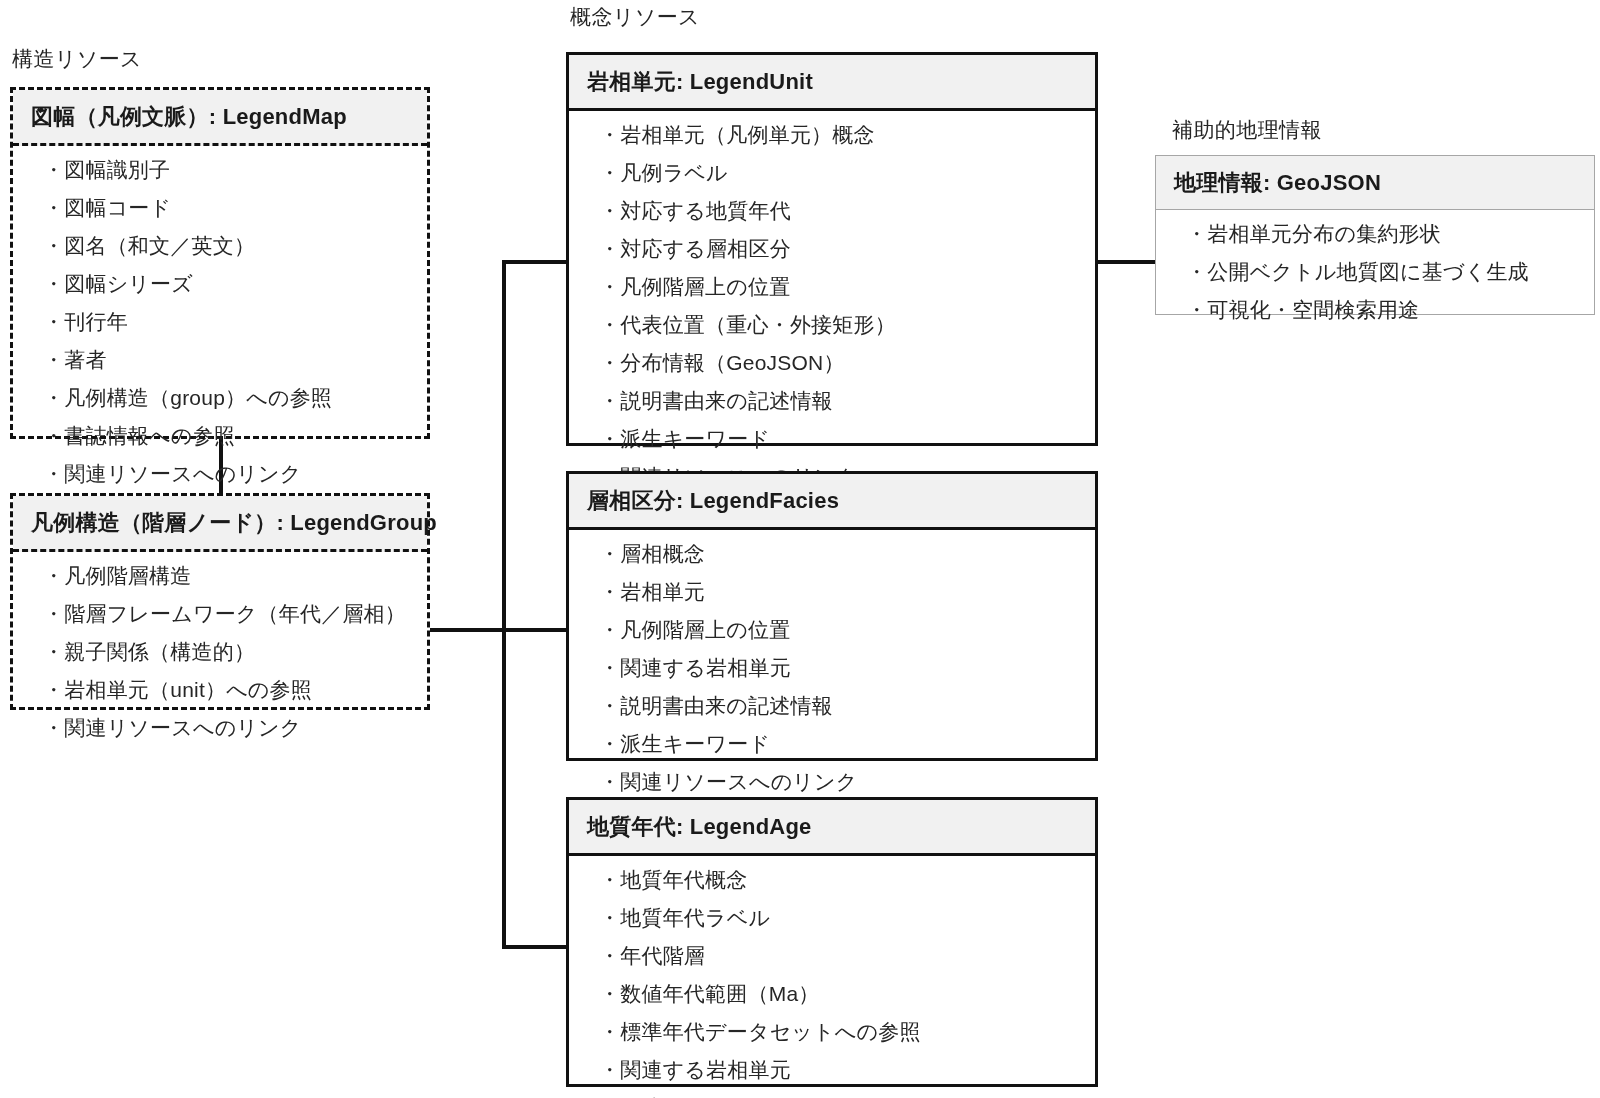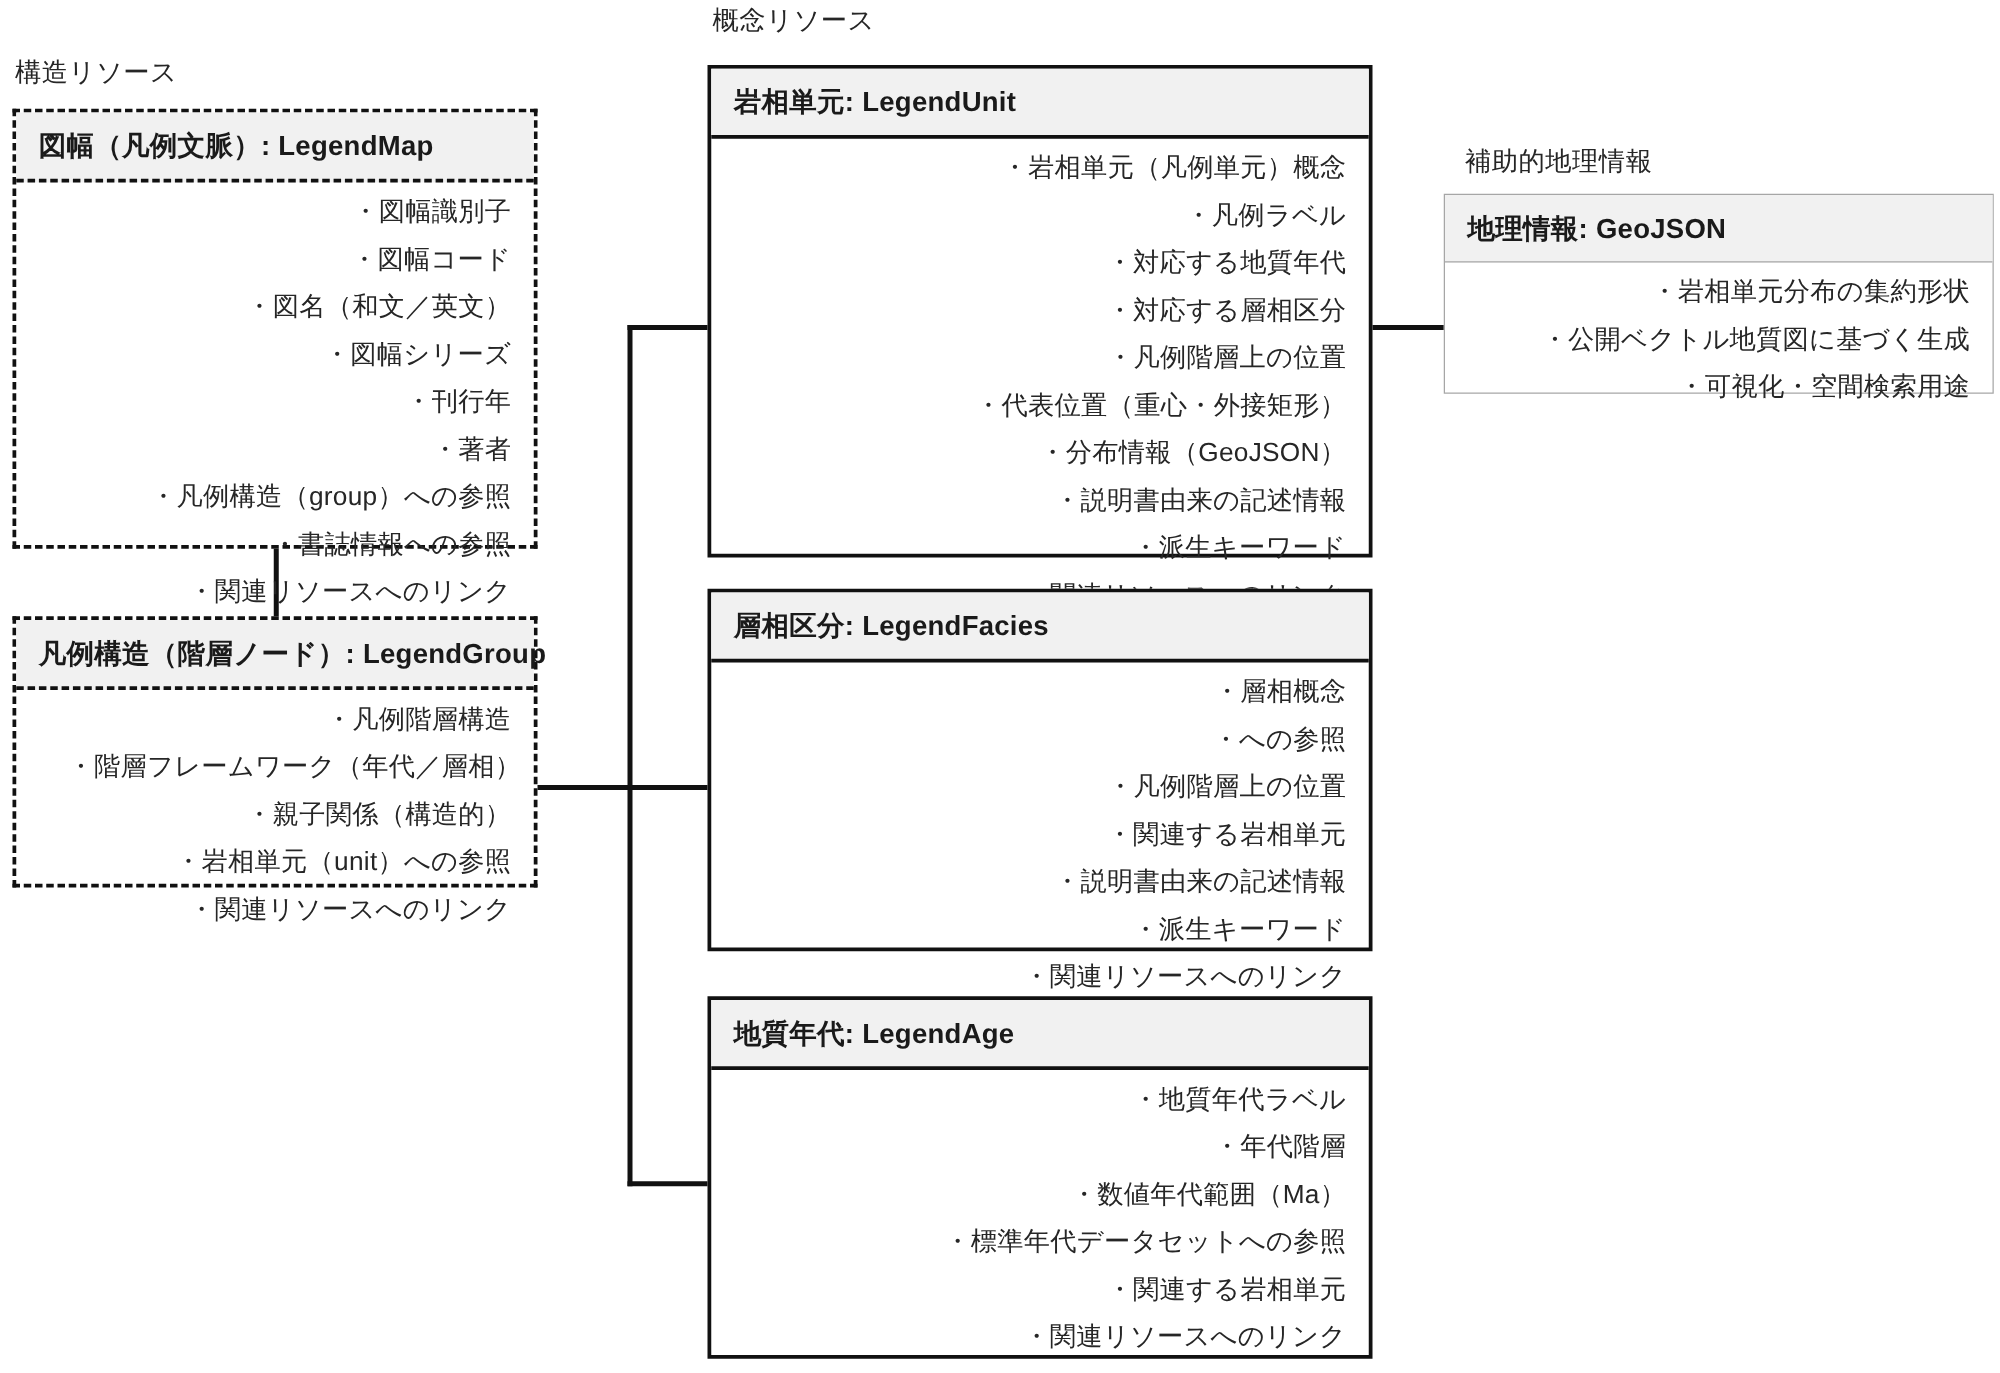--- a/index.html
+++ b/index.html
@@ -40,22 +40,21 @@
     background: #f1f1f1;
     font-weight: bold;
     font-size: 22px;
     line-height: 1;
     padding: 16px 18px 15px 18px;
     white-space: nowrap;
     letter-spacing: 0.01em;
   }
   .ebox .ebox-body {
     box-sizing: border-box;
-    padding: 13px 18px 14px 29px;
-    text-align: right;
+    padding: 13px 18px 14px 18px;
   }
   .ebox .ebox-body ul {
     margin: 0;
     padding: 0;
     list-style: none;
   }
   .ebox .ebox-body li {
     font-size: 21px;
     line-height: 1;
     padding: 0 0 0 12px;
@@ -168,34 +167,35 @@
         <li>・関連リソースへのリンク</li>
       </ul>
     </div>
   </div>
 
   <div class="ebox solid" style="left:566px; top:459px; width:532px; height:290px;">
     <div class="ebox-header">層相区分: LegendFacies</div>
     <div class="ebox-body">
       <ul>
         <li>・層相概念</li>
-        <li>・への参照</li>
+        <li>・岩相単元</li>
         <li>・凡例階層上の位置</li>
         <li>・関連する岩相単元</li>
         <li>・説明書由来の記述情報</li>
         <li>・派生キーワード</li>
         <li>・関連リソースへのリンク</li>
       </ul>
     </div>
   </div>
 
   <div class="ebox solid" style="left:566px; top:785px; width:532px; height:290px;">
     <div class="ebox-header">地質年代: LegendAge</div>
     <div class="ebox-body">
       <ul>
+        <li>・地質年代概念</li>
         <li>・地質年代ラベル</li>
         <li>・年代階層</li>
         <li>・数値年代範囲（Ma）</li>
         <li>・標準年代データセットへの参照</li>
         <li>・関連する岩相単元</li>
         <li>・関連リソースへのリンク</li>
       </ul>
     </div>
   </div>
 

